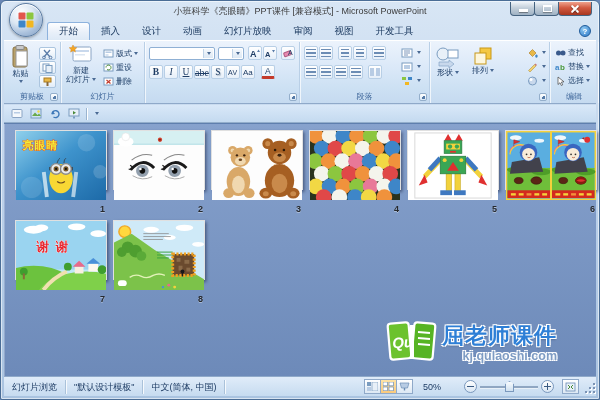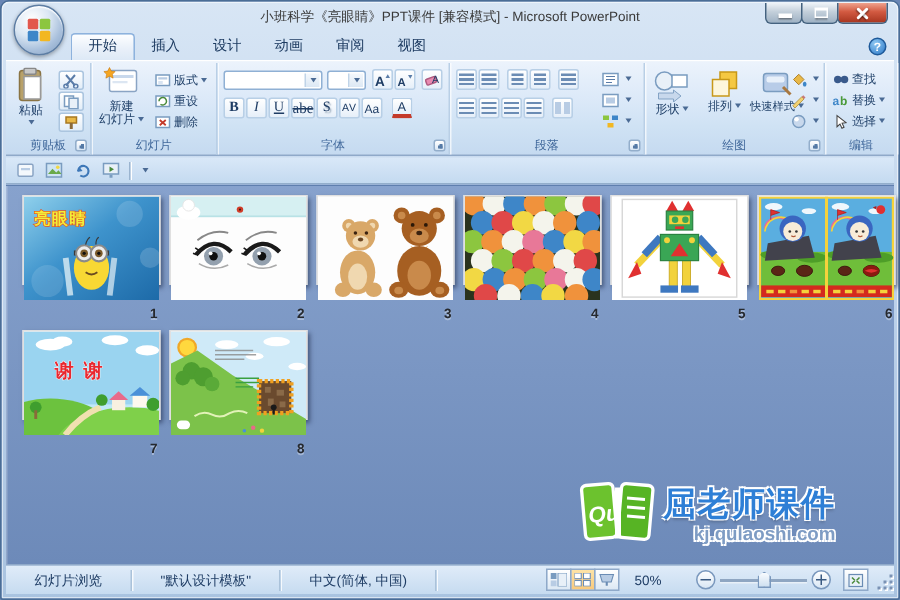--- a/index.html
+++ b/index.html
@@ -52,21 +52,21 @@
 .thumb{width:92px;height:60px;background:#fff;border:1px solid #e0e0e0;box-shadow:1.5px 2px 3px rgba(15,25,55,.5)}
 .thumb svg{display:block}
 .snum{position:absolute;right:2px;top:74px;font-size:9px;font-weight:bold;color:#26292e;text-shadow:0 1px 0 rgba(255,255,255,.35)}
 
 .wm{position:absolute;right:8px;bottom:6px;width:202px;height:56px;display:flex;align-items:center}
 .wm-txt{margin-left:4px}
 .wm-brand{font-size:22px;font-weight:bold;color:#2e7fd6;letter-spacing:1px;text-shadow:-1px -1px 0 #fff,1px -1px 0 #fff,-1px 1px 0 #fff,1px 1px 0 #fff,0 2px 2px rgba(0,0,0,.2)}
 .wm-url{font-size:12.5px;font-weight:bold;color:#7e9cc4;text-align:right;margin-top:-2px;text-shadow:-1px -1px 0 #fff,1px -1px 0 #fff,-1px 1px 0 #fff,1px 1px 0 #fff}
 
 .status{position:absolute;left:3px;right:3px;bottom:3px;height:20px;background:linear-gradient(#e0ecf9,#c6dbf0);border-top:1px solid #8fa9c9;display:flex;align-items:center;font-size:9px;color:#1e3c64}
-.st{padding:0 19px;height:14px;line-height:14px;border-right:1px solid #aac2da;box-shadow:1px 0 0 rgba(255,255,255,.8)}
+.st{padding:0 8px;height:14px;line-height:14px;border-right:1px solid #aac2da;box-shadow:1px 0 0 rgba(255,255,255,.8)}
 .srt{margin-left:auto;display:flex;align-items:center}
 .vb{width:17px;height:15px;border:1px solid #8fa9c9;background:linear-gradient(#fff,#dce8f4);display:flex;align-items:center;justify-content:center;margin-left:-1px}
 .vb.on{background:linear-gradient(#fde3a7,#f9c97c)}
 .zbtn{width:13px;height:13px;border:1px solid #7a98bd;border-radius:50%;background:linear-gradient(#fff,#d8e6f4);position:relative;margin:0 3px}
 .zh{position:absolute;left:50%;top:50%;width:7px;height:1.6px;margin:-0.8px 0 0 -3.5px;background:#3a5a82}
 .zv{position:absolute;left:50%;top:50%;width:1.6px;height:7px;margin:-3.5px 0 0 -0.8px;background:#3a5a82}
 .ztrack{width:58px;height:11px;position:relative}
 .zline{position:absolute;left:0;right:0;top:5px;height:2px;background:#8fa6c2;box-shadow:0 1px 0 #e8f0f8}
 .ztick{position:absolute;left:50%;top:2px;width:1px;height:8px;background:#7a92b4}
 .zthumb{position:absolute;left:25px;top:0;width:9px;height:11px;background:linear-gradient(#f8fbfe,#cfe0f0);border:1px solid #7a98bd;clip-path:polygon(50% 0,100% 30%,100% 100%,0 100%,0 30%)}
@@ -102,22 +102,24 @@
       <span class="oc" style="background:#3e86c8"></span>
         <span class="oc" style="background:#f2b722"></span>
     </div>
   </div>
 
   <div class="tabs">
     <div class="tab active">开始</div>
     <div class="tab">插入</div>
     <div class="tab">设计</div>
     <div class="tab">动画</div>
+    <div class="tab">幻灯片放映</div>
     <div class="tab">审阅</div>
     <div class="tab">视图</div>
+    <div class="tab">开发工具</div>
   </div>
   <div class="help">?</div>
 
   <div class="ribbon">
 
     <div class="grp" style="left:0;width:57px">
       <div class="bigbtn" style="left:3px;top:3px;width:27px">
         <svg width="19" height="24" viewBox="0 0 19 24">
             <rect x="2" y="2" width="14" height="20" rx="2" fill="#b8a16a" stroke="#8a7444"></rect>
             <rect x="5" y="0.5" width="8" height="4" rx="1" fill="#c8c8c8" stroke="#888"></rect>
@@ -229,21 +231,20 @@
       <div style="position:absolute;left:4px;top:23px;display:flex">
         <div class="fbtn serif" style="font-weight:bold">B</div>
         <div class="fbtn serif" style="font-style:italic">I</div>
         <div class="fbtn serif" style="text-decoration:underline">U</div>
         <div class="fbtn serif" style="font-size:10px;text-decoration:line-through">abe</div>
         <div class="fbtn serif" style="text-shadow:1px 1px 1px #9ab">S</div>
         <div class="fbtn" style="font-size:7px;letter-spacing:.5px">AV</div>
         <div class="fbtn" style="font-size:8px">Aa</div>
         <div class="fbtn" style="margin-left:5px;border-bottom:3px solid #c43a2a;height:14px;font-size:8.5px">A</div>
       </div>
-      <div class="glab">字体</div>
       <div class="gl">
           <i></i>
         </div>
     </div>
 
     <div class="grp" style="left:296px;width:130px">
       <div style="position:absolute;left:4px;top:4px;display:flex">
         <div class="fbtn">
             <span class="bars"></span>
           </div>
@@ -325,31 +326,20 @@
       <div class="bigbtn" style="left:38px;top:4px;width:30px">
         <svg width="20" height="20" viewBox="0 0 20 20">
             <rect x="7" y="2" width="11" height="11" fill="#f5c842" stroke="#c89818"></rect>
             <rect x="2" y="7" width="11" height="11" fill="#fdf6dc" stroke="#c89818"></rect>
           </svg>
         <span style="display:flex;align-items:center">
             <span>排列</span>
             <i class="carr"></i>
           </span>
       </div>
-      <div class="bigbtn" style="left:70px;top:4px;width:36px;font-size:7.5px">
-        <svg width="22" height="20" viewBox="0 0 22 20">
-            <rect x="2" y="3" width="16" height="12" rx="2" fill="#b8cce8" stroke="#7a9cc0"></rect>
-            <rect x="4" y="5" width="12" height="4" rx="1.5" fill="#e8f0fa"></rect>
-            <path d="M15 12 l5 5" stroke="#a87840" stroke-width="2"></path>
-          </svg>
-        <span style="display:flex;align-items:center">
-            <span>快速样式</span>
-            <i class="carr"></i>
-          </span>
-      </div>
       <div style="position:absolute;right:3px;top:3px">
         <div class="rowbtn">
             <svg width="11" height="10" viewBox="0 0 11 10">
               <path d="M2 5 L5.5 1.5 9 5 5.5 8.5z" fill="#e8b848" stroke="#a87820" stroke-width=".6"></path>
               <path d="M9.5 6.5 a1.2 1.6 0 1 1 -.1 0" fill="#3e86c8"></path>
             </svg>
             <i class="carr"></i>
           </div>
         <div class="rowbtn">
             <svg width="11" height="10" viewBox="0 0 11 10">
@@ -359,21 +349,20 @@
             <i class="carr"></i>
           </div>
         <div class="rowbtn">
             <svg width="11" height="10" viewBox="0 0 11 10">
               <circle cx="5.5" cy="5" r="4" fill="#c8d8ec" stroke="#7a9cc0"></circle>
               <circle cx="4" cy="3.5" r="1.5" fill="#fff"></circle>
             </svg>
             <i class="carr"></i>
           </div>
       </div>
-      <div class="glab">绘图</div>
       <div class="gl">
           <i></i>
         </div>
     </div>
 
     <div class="grp" style="left:546px;width:48px;border-right:none">
       <div style="position:absolute;left:3px;top:3px">
         <div class="rowbtn">
             <svg width="11" height="10" viewBox="0 0 11 10">
               <circle cx="3.5" cy="5" r="2.5" fill="#3a5a8c"></circle>

